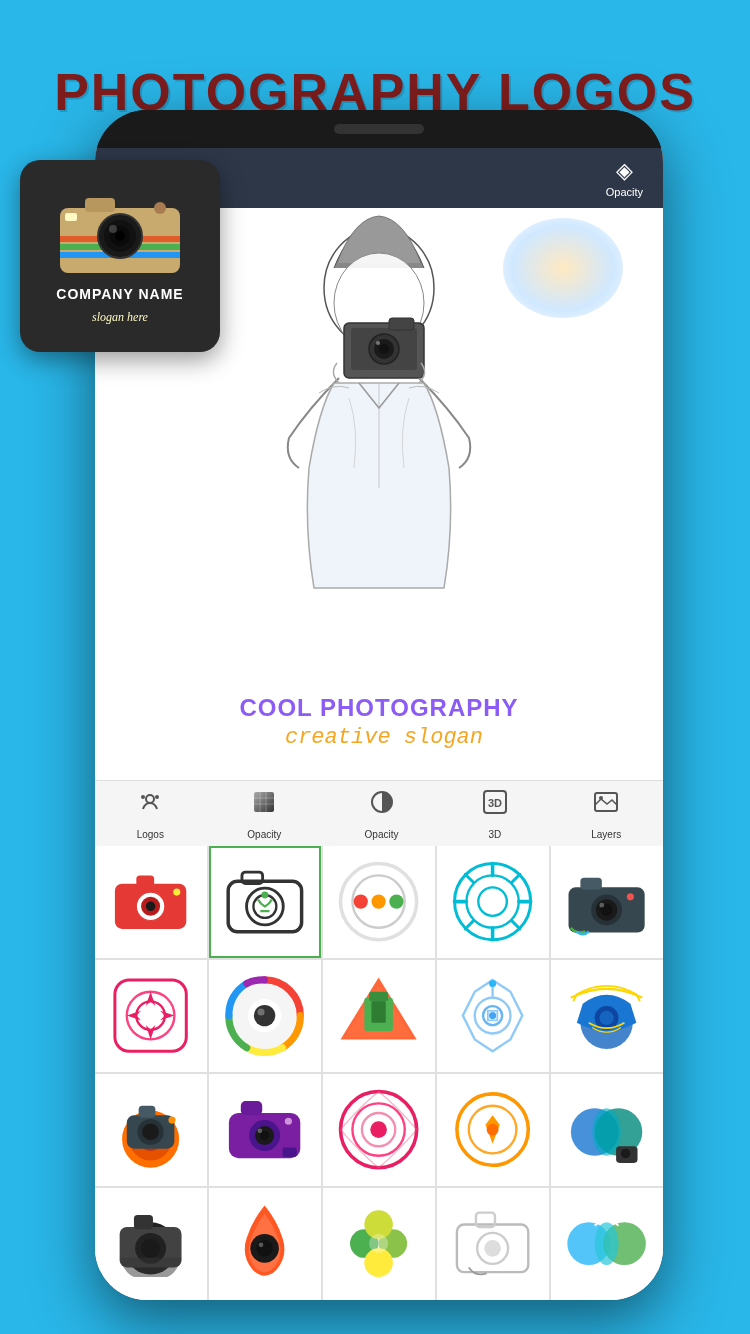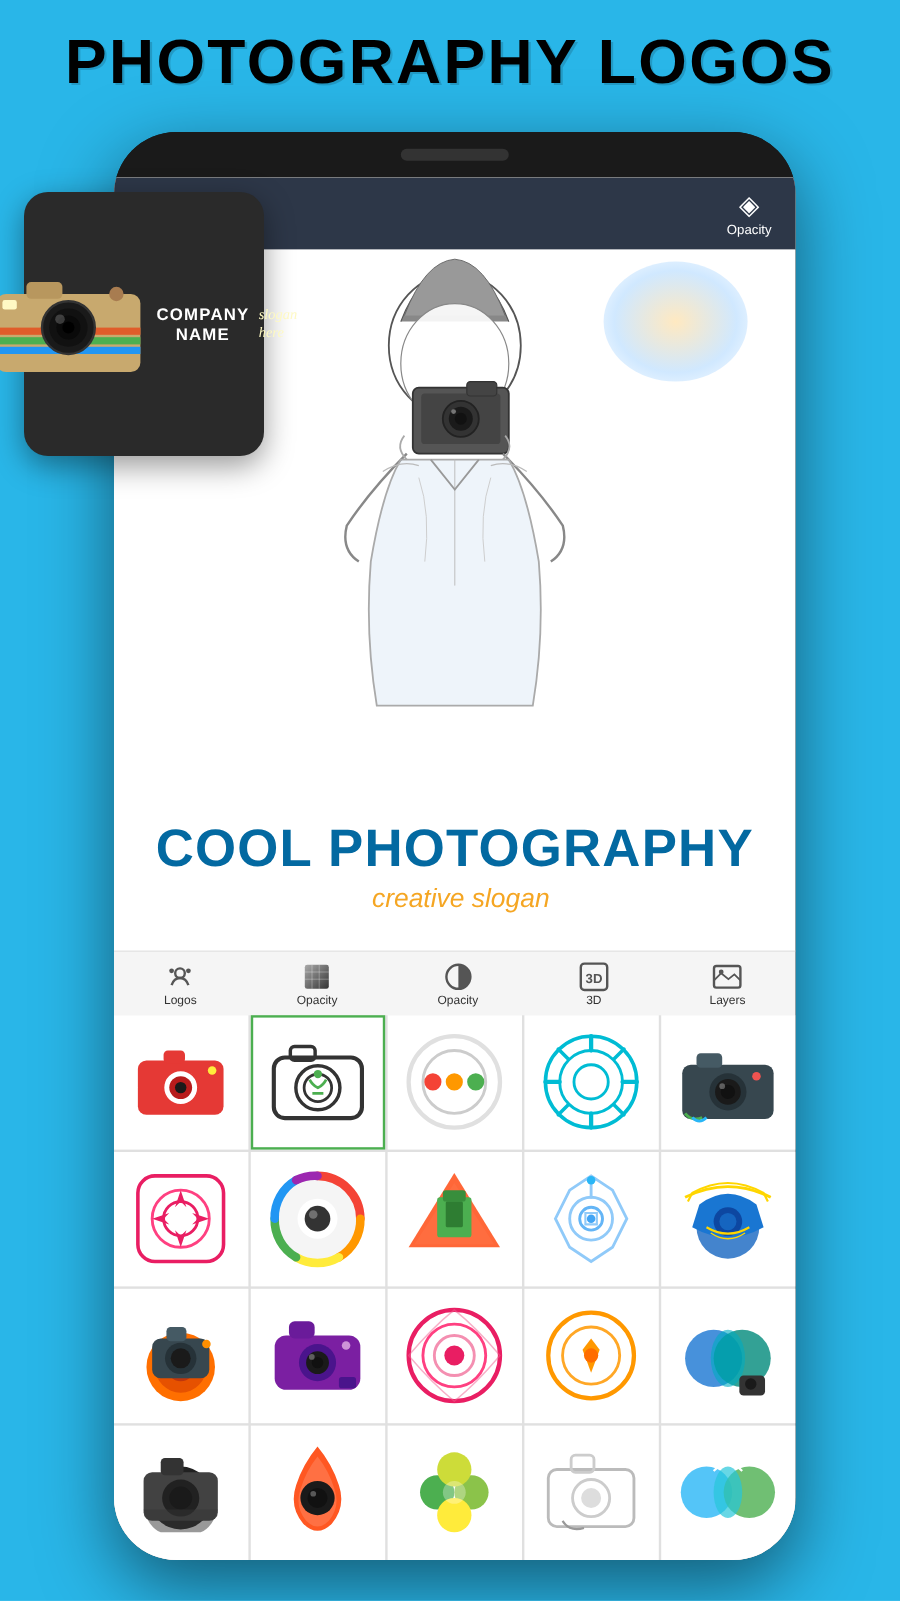--- a/index.html
+++ b/index.html
@@ -13,24 +13,25 @@
     }
 
     
     .page-header {
       text-align: center;
       padding: 22px 10px 18px;
     }
     .page-title {
       font-size: 52px;
       font-weight: 900;
-      color: #000000;
+      color: #7f1d1d;
       letter-spacing: 2px;
       text-transform: uppercase;
       text-shadow: 2px 2px 0 rgba(0,0,0,0.15);
+      margin-top: 40px;
     }
 
     
     .phone-shell {
       position: absolute;
       top: 110px;
       left: 95px;
       width: 568px;
       height: 1190px;
       background: #1a1a1a;
@@ -120,51 +121,51 @@
     }
 
     
     .canvas-text {
       position: absolute;
       bottom: 30px;
       left: 0; right: 0;
       text-align: center;
     }
     .canvas-main-text {
-      font-size: 44px;
+      font-size: 24px;
       font-weight: 900;
-      color: #0369a1;
+      color: #8b5cf6;
       letter-spacing: 1px;
       text-transform: uppercase;
       line-height: 1.1;
     }
     .canvas-slogan {
       font-size: 22px;
       color: #f5a623;
       font-style: italic;
-      font-family: Liberation Sans, sans-serif;
+      font-family: Liberation Mono, monospace;
       margin-top: 4px;
       padding-left: 10px;
     }
 
     
     .bottom-nav {
       background: #f5f5f5;
       display: flex;
       justify-content: space-around;
       align-items: center;
       padding: 8px 0 6px;
       border-top: 1px solid #ddd;
       flex-shrink: 0;
     }
     .nav-item {
       display: flex;
       flex-direction: column;
       align-items: center;
-      gap: 2px;
+      gap: 14px;
       cursor: pointer;
     }
     .nav-label {
       font-size: 10px;
       color: #333;
     }
 
     
     .logo-grid {
       display: grid;
@@ -189,26 +190,26 @@
       align-items: center;
       justify-content: center;
     }
 
     
     .floating-preview {
       position: absolute;
       top: 160px;
       left: 20px;
       width: 200px;
-      height: 220px;
+      height: 192px;
       background: #2a2a2a;
       border-radius: 20px;
       padding: 15px;
       display: flex;
-      flex-direction: row;
+      flex-direction: column;
       align-items: center;
       justify-content: center;
       gap: 8px;
       z-index: 10;
       box-shadow: 0 8px 25px rgba(0,0,0,0.4);
     }
     .preview-camera {
       width: 130px;
       height: 90px;
       position: relative;

